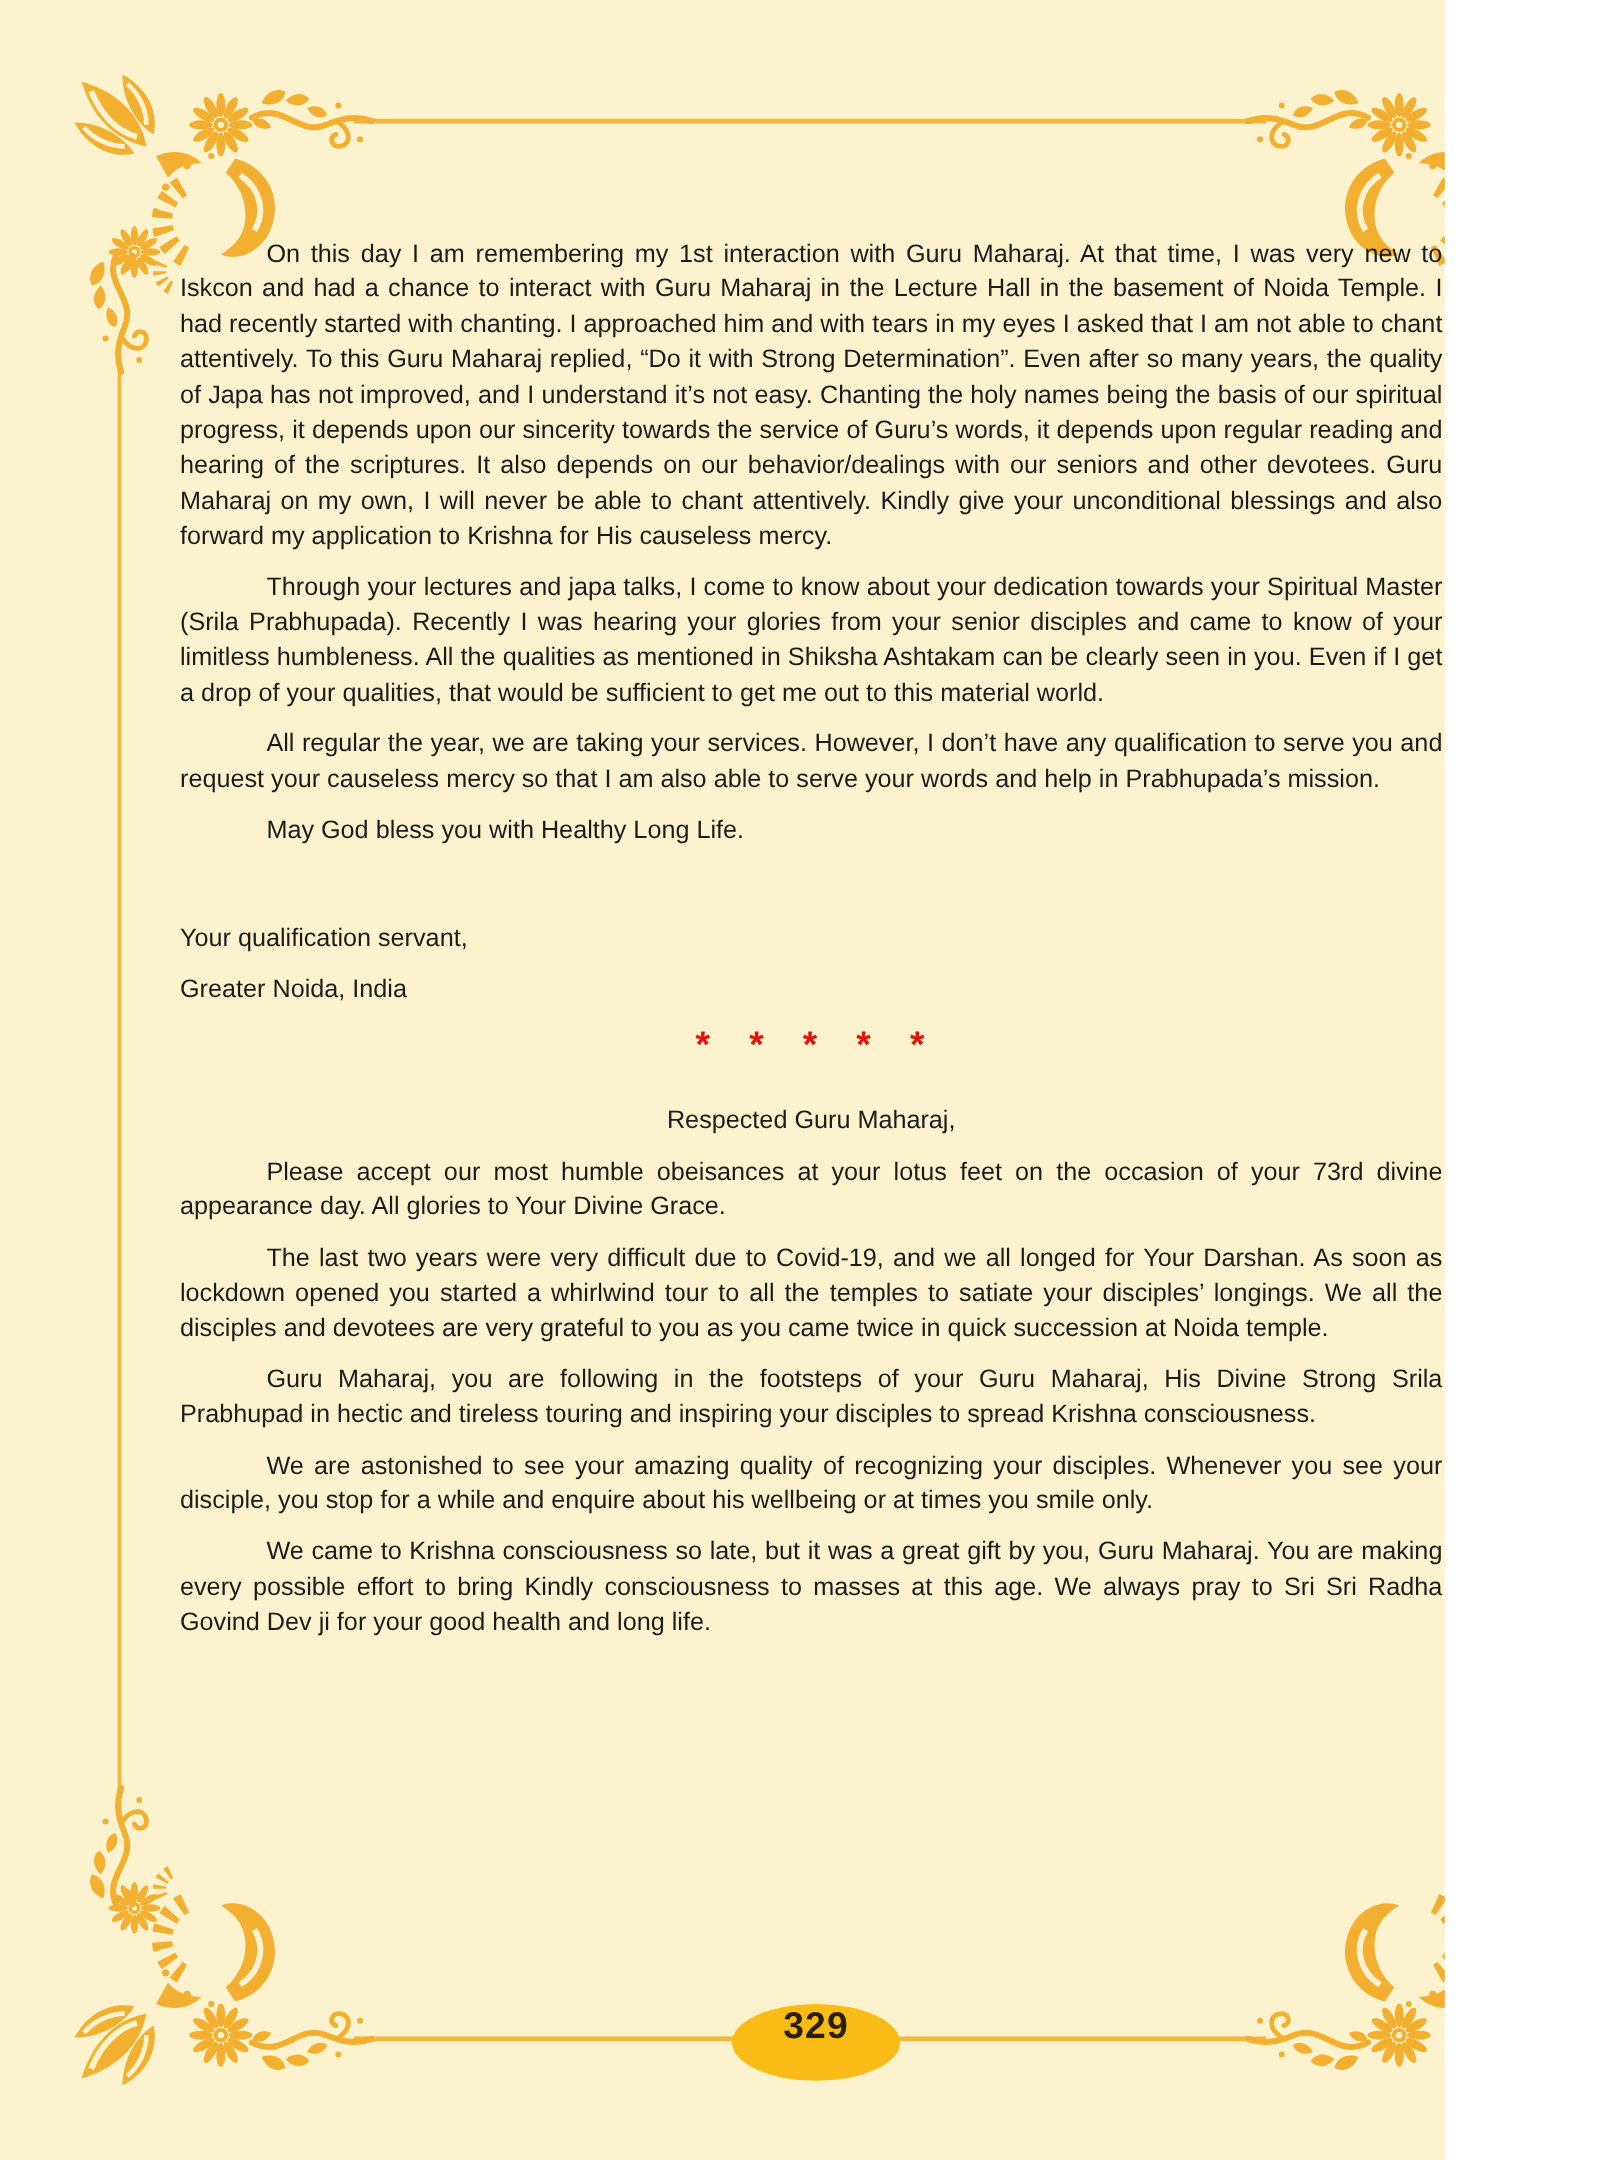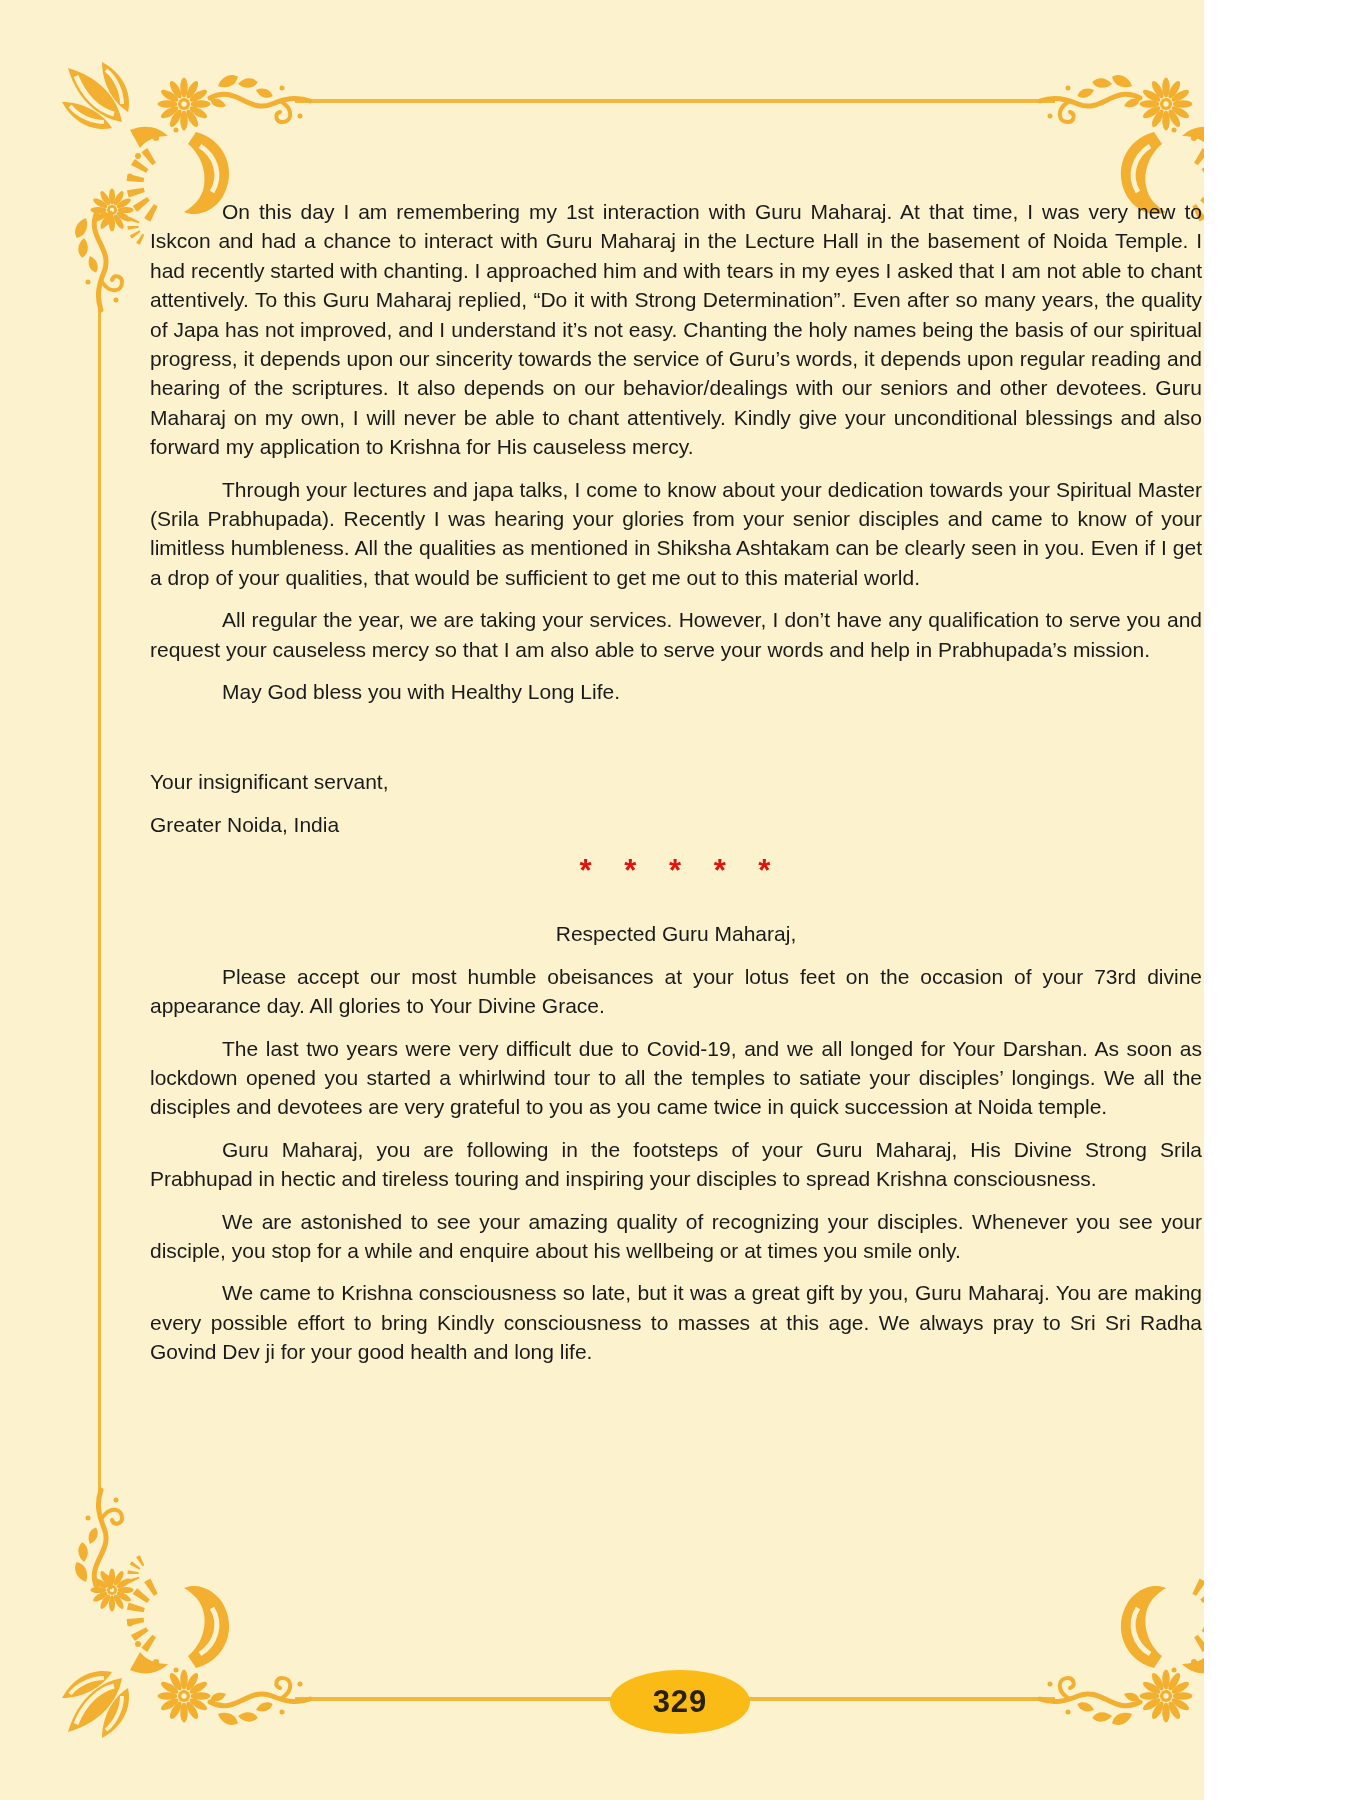--- a/index.html
+++ b/index.html
@@ -27,21 +27,21 @@
   .sig{margin-top:60px;}
   .sig-line{margin:0 0 14px;text-align:left;text-indent:0;}
   .sep{
     margin:6px 0 30px;text-align:center;text-indent:0;
     color:#E0140C;font-size:31px;line-height:36px;font-weight:bold;
     word-spacing:20px;letter-spacing:2px;
   }
   .badge{
     position:absolute;left:610px;top:1670px;width:140px;height:64px;
     background:#FBBB16;border-radius:50%;
-    display:flex;align-items:center;justify-content:center;
+    display:flex;align-items:flex-start;justify-content:center;
     font-size:31px;font-weight:600;color:#2A2104;letter-spacing:1px;
   }
   .svgdefs{position:absolute;width:0;height:0;}
 </style>
 </head>
 <body>
 
 <svg class="svgdefs" aria-hidden="true">
   <defs>
     <path id="leafp" d="M0,0 C7,-7 17,-7 22,0 C17,7 7,7 0,0 Z"></path>
@@ -127,21 +127,21 @@
       <use href="#cornerart"></use>
     </svg>
 
   <div class="content">
     <p class="para">On this day I am remembering my 1st interaction with Guru Maharaj.  At that time, I was very new to Iskcon and had a chance to interact with Guru Maharaj in the Lecture Hall in the basement of Noida Temple. I had recently started with chanting. I approached him and with tears in my eyes I asked that I am not able to chant attentively. To this Guru Maharaj replied, “Do it with Strong Determination”. Even after so many years, the quality of Japa has not improved, and I understand it’s not easy. Chanting the holy names being the basis of our spiritual progress, it depends upon our sincerity towards the service of Guru’s words, it depends upon regular reading and hearing of the scriptures. It also depends on our behavior/dealings with our seniors and other devotees. Guru Maharaj on my own, I will never be able to chant attentively. Kindly give your unconditional blessings and also forward my application to Krishna for His causeless mercy.</p>
     <p class="para">Through your lectures and japa talks, I come to know about your dedication towards your Spiritual Master (Srila Prabhupada).  Recently I was hearing your glories from your senior disciples and came to know of your limitless humbleness. All the qualities as mentioned in Shiksha Ashtakam can be clearly seen in you. Even if I get a drop of your qualities, that would be sufficient to get me out to this material world.</p>
     <p class="para">All regular the year, we are taking your services. However, I don’t have any qualification to serve you and request your causeless mercy so that I am also able to serve your words and help in Prabhupada’s mission.</p>
     <p class="para">May God bless you with Healthy Long Life.</p>
 
     <div class="sig">
-      <p class="sig-line">Your insignificant servant,</p>
+      <p class="sig-line">Your qualification servant,</p>
       <p class="sig-line">Greater Noida, India</p>
     </div>
 
     <p class="sep">* * * * *</p>
 
     <p class="salutation">Respected Guru Maharaj,</p>
     <p class="para">Please accept our most humble obeisances at your lotus feet on the occasion of your 73rd divine appearance day. All glories to Your Divine Grace.</p>
     <p class="para">The last two years were very difficult due to Covid-19, and we all longed for Your Darshan.  As soon as lockdown opened you started a whirlwind tour to all the temples to satiate your disciples’ longings. We all the disciples and devotees are very grateful to you as you came twice in quick succession at Noida temple.</p>
     <p class="para">Guru Maharaj, you are following in the footsteps of your Guru Maharaj, His Divine Strong Srila Prabhupad in hectic and tireless touring and inspiring your disciples to spread Krishna consciousness.</p>
     <p class="para">We are astonished to see your amazing quality of recognizing your disciples. Whenever you see your disciple, you stop for a while and enquire about his wellbeing or at times you smile only.</p>

